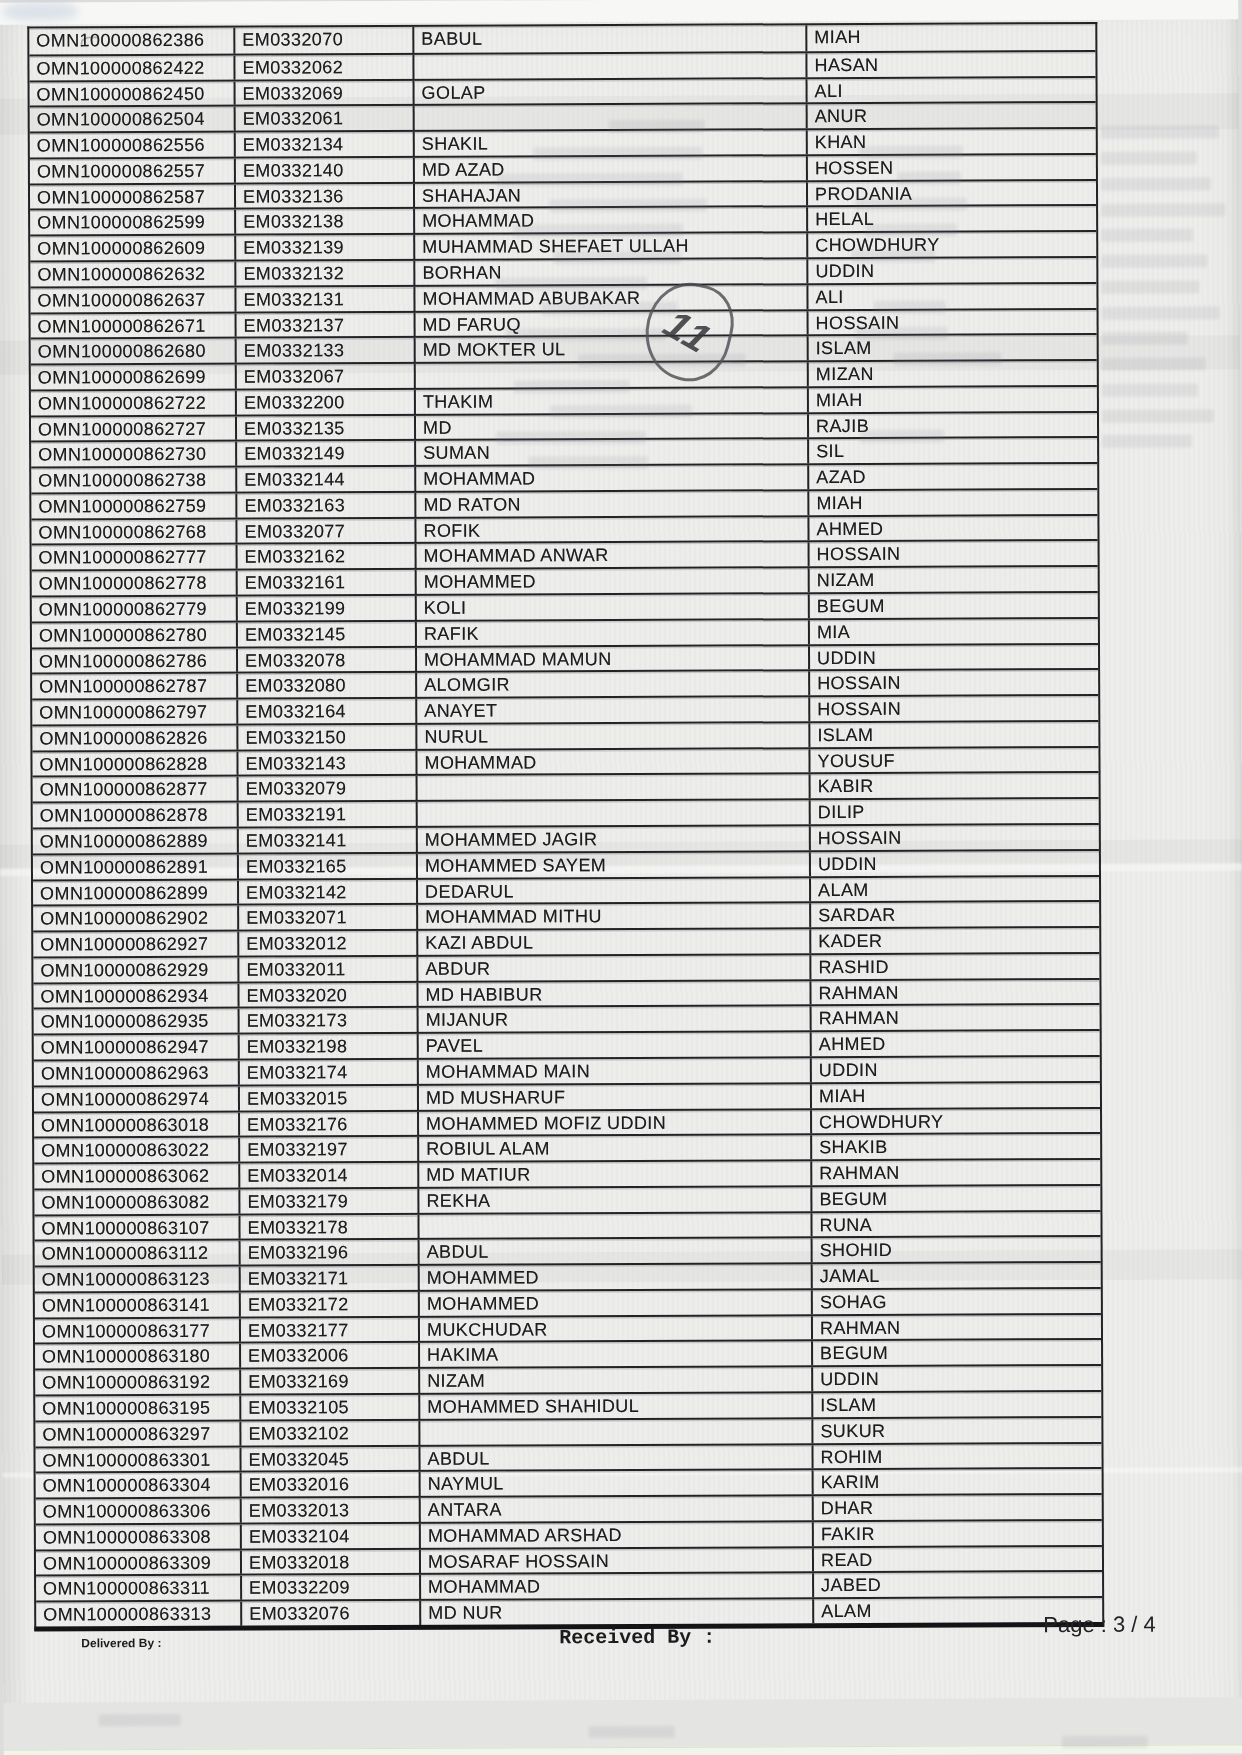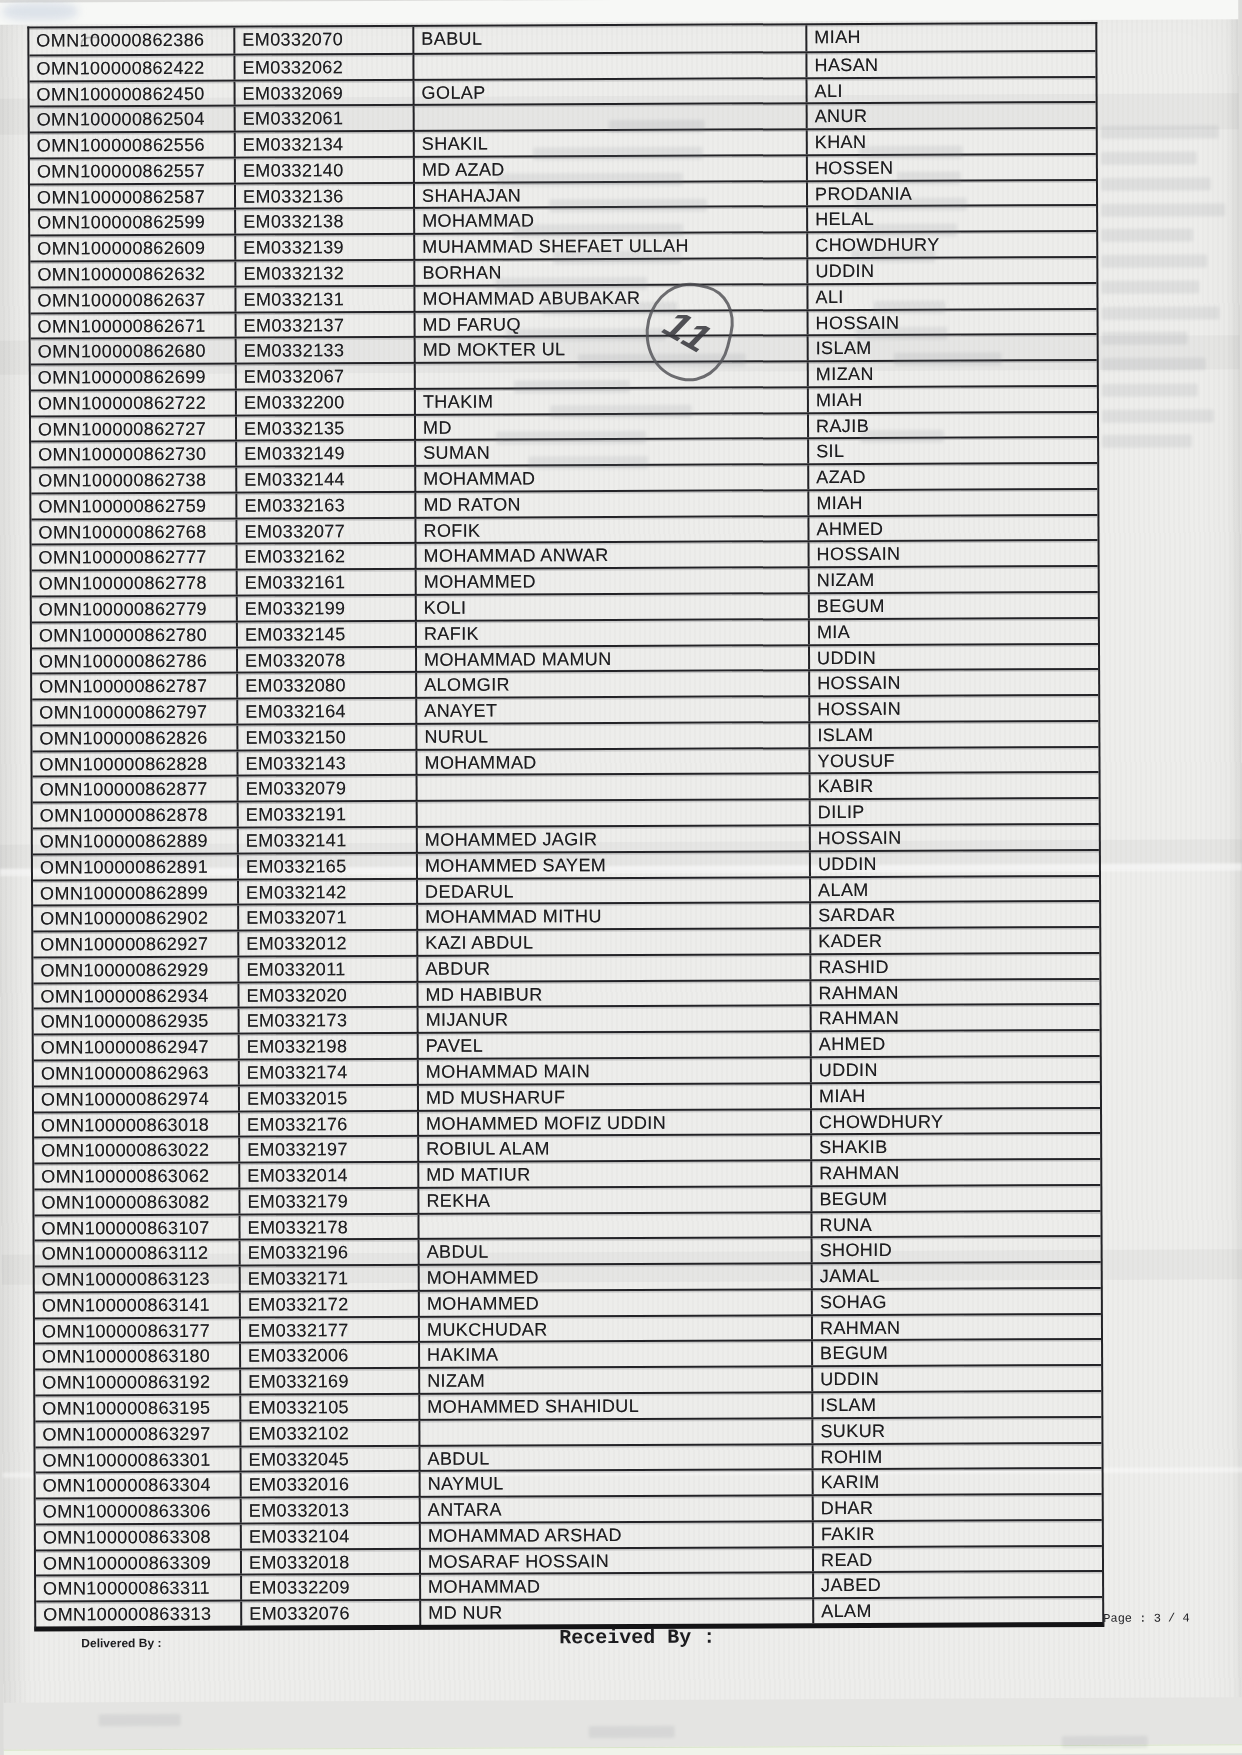--- a/index.html
+++ b/index.html
@@ -39,21 +39,21 @@
   
   .mark{position:absolute;left:648px;top:283px;width:80px;height:92px;
     border:3px solid rgba(75,75,80,.8);border-radius:54% 46% 50% 58%;
     transform:rotate(14deg);display:flex;align-items:center;justify-content:center;}
   .mark span{font-size:40px;font-weight:bold;color:rgba(52,52,58,.85);
     transform:rotate(16deg) skewX(-14deg);letter-spacing:2px;}
 
   
   .f-delivered{position:absolute;left:78px;top:1634px;font-size:12px;font-weight:bold;color:#1c1c1f;}
   .f-received{position:absolute;left:556px;top:1626px;font-size:20px;font-weight:bold;color:#1c1c1f;font-family:Liberation Mono, monospace;}
-  .f-page{position:absolute;left:1100px;top:1614px;font-size:12px;color:#222226;font-family:Liberation Mono, monospace;}
+  .f-page{position:absolute;left:1040px;top:1614px;font-size:22px;color:#222226;}
 
   
   .ghost{position:absolute;height:13px;background:#767b84;opacity:.12;
     filter:blur(1.4px);border-radius:2px;}
 
   .bottomband{position:absolute;left:0;top:1700px;width:100%;height:47px;background:#e4e4e2;}
   .bottomstrip{position:absolute;left:0;top:1747px;width:100%;height:8px;
     background:#f0f4ea;border-top:1px solid #d8e4c8;}
 </style>
 </head>

